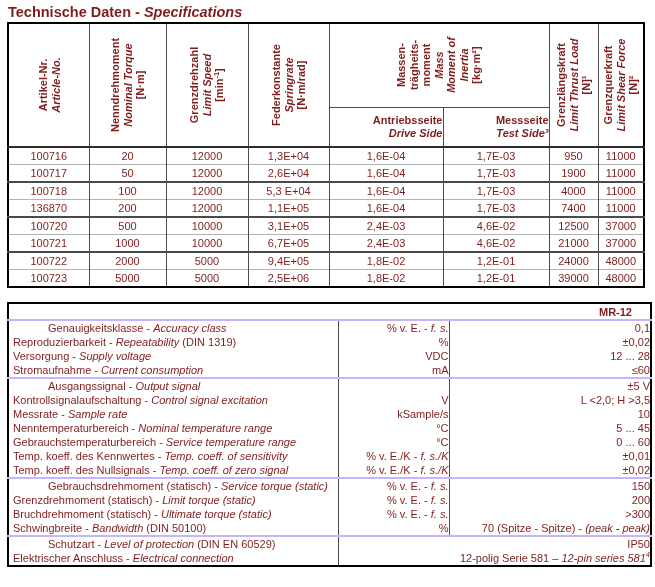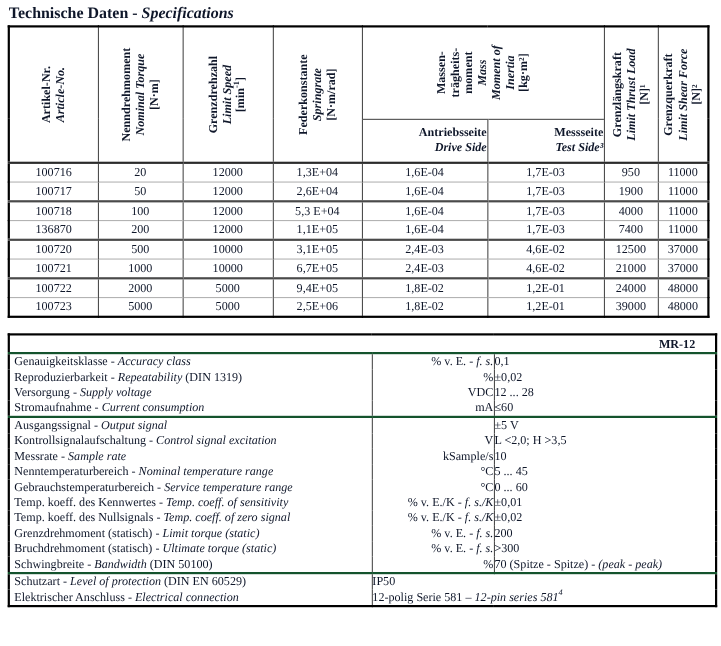--- a/index.html
+++ b/index.html
@@ -1,19 +1,19 @@
 <!DOCTYPE html>
 <html><head>
 <meta charset="utf-8">
 <style>
   html,body{margin:0;padding:0;background:#fff;}
   .page{
     width:655px;height:587px;box-sizing:border-box;
-    background:#fff;color:#0f172a;
-    font-family:Liberation Serif, serif;
+    background:#fff;color:#7f1d1d;
+    font-family:Liberation Sans, sans-serif;
     padding:4px 0 0 7px;position:relative;overflow:hidden;
   }
   .it{font-style:italic;}
   .title{font-size:14.5px;font-weight:bold;margin:0 0 2px 1px;white-space:nowrap;}
 
   
   #t1{border-collapse:collapse;table-layout:fixed;width:637px;border:2px solid #000;}
   #t1 td{border-left:1px solid #4d4d4d;padding:0;vertical-align:middle;}
   #t1 .hr1{height:84px;}
   #t1 .hr2{height:40px;}
@@ -29,22 +29,22 @@
   #t1 .drow td{height:16px;text-align:center;font-size:11px;border-top:1px solid #b3b3b3;}
   #t1 .drow.first td{border-top:2px solid #2b2b2b;margin-top:10px;}
   #t1 .drow.pair td{border-top:2px solid #4a4a4a;}
 
   
   #t2{border-collapse:collapse;table-layout:fixed;width:643px;border:2px solid #000;margin-top:14px;}
   #t2 td{padding:0;font-size:11px;height:14px;vertical-align:middle;}
   #t2 .model-row td{height:15px;text-align:right;font-weight:bold;padding-right:18px;}
   #t2 td.name{padding-left:4px;border-right:1px solid #4d4d4d;white-space:nowrap;}
   #t2 td.unit{text-align:right;border-right:1px solid #4d4d4d;}
-  #t2 td.val{text-align:left;}
-  #t2 tr.gstart td{border-top:2px solid #14532d;}
+  #t2 td.val{text-align:right;}
+  #t2 tr.gstart td{border-top:2px solid #c4b5fd;padding-left:39px;}
 </style>
 </head>
 <body>
 
 <div class="page">
 
   <div class="title"><span>Technische Daten - </span><span class="it">Specifications</span></div>
 
   <table id="t1">
     <colgroup>
@@ -267,20 +267,25 @@
           <td class="name"><span>Temp. koeff. des Kennwertes - </span><span class="it">Temp. coeff. of sensitivity</span></td>
           <td class="unit"><span>% v. E./K - </span><span class="it">f. s./K</span></td>
           <td class="val"><span>±0,01</span></td>
         </tr>
     <tr>
           <td class="name"><span>Temp. koeff. des Nullsignals - </span><span class="it">Temp. coeff. of zero signal</span></td>
           <td class="unit"><span>% v. E./K - </span><span class="it">f. s./K</span></td>
           <td class="val"><span>±0,02</span></td>
         </tr>
 
+    <tr class="gstart">
+          <td class="name"><span>Gebrauchsdrehmoment (statisch) - </span><span class="it">Service torque (static)</span></td>
+          <td class="unit"><span>% v. E. - </span><span class="it">f. s.</span></td>
+          <td class="val"><span>150</span></td>
+        </tr>
     <tr>
           <td class="name"><span>Grenzdrehmoment (statisch) - </span><span class="it">Limit torque (static)</span></td>
           <td class="unit"><span>% v. E. - </span><span class="it">f. s.</span></td>
           <td class="val"><span>200</span></td>
         </tr>
     <tr>
           <td class="name"><span>Bruchdrehmoment (statisch) - </span><span class="it">Ultimate torque (static)</span></td>
           <td class="unit"><span>% v. E. - </span><span class="it">f. s.</span></td>
           <td class="val"><span>&gt;300</span></td>
         </tr>

